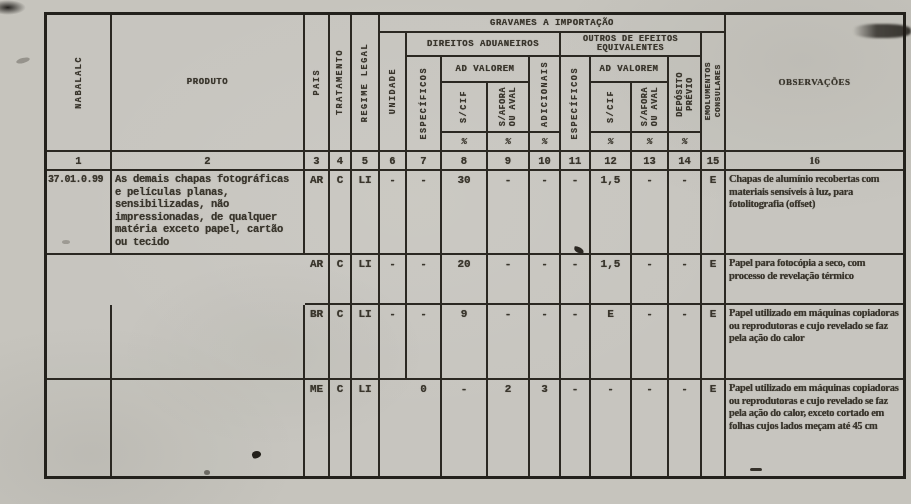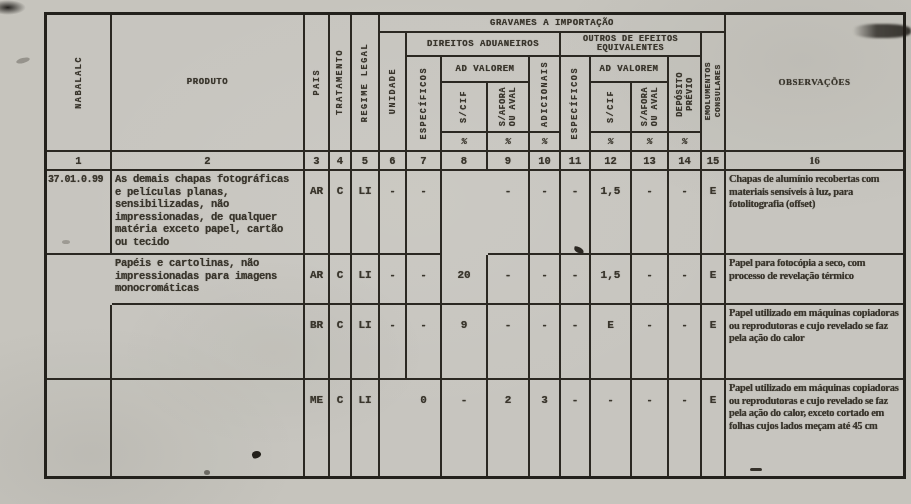--- a/index.html
+++ b/index.html
@@ -33,21 +33,21 @@
   }
   .nr { border-right: none; font-family: Liberation Serif, serif; }
   .nb { border-bottom: none; }
   .hdr { font-weight: bold; font-size: 9px; letter-spacing: 0.5px; white-space: pre-line; text-align: center; line-height: 11px; }
   .vt {
     writing-mode: vertical-rl; transform: rotate(180deg);
     white-space: pre-line; text-align: center;
     font-weight: bold; font-size: 8.5px; letter-spacing: 1.5px; line-height: 10px;
   }
   .num { font-weight: bold; font-size: 10.5px; }
-  .val { font-weight: bold; font-size: 11px; align-items: flex-start; padding-top: 14px; }
+  .val { font-weight: bold; font-size: 11px; align-items: flex-start; padding-top: 3px; }
   .txt {
     font-size: 10.5px; line-height: 12.5px;
     align-items: flex-start; justify-content: flex-start;
     padding: 2px 2px 0 3px; text-align: left; font-weight: bold;
     letter-spacing: -0.3px;
   }
   .code { font-size: 10px; font-weight: bold; align-items: flex-start; justify-content: flex-start; padding: 3px 0 0 1px; letter-spacing: -0.5px; white-space: nowrap; }
   .pct { font-weight: bold; font-size: 9.5px; font-style: italic; }
   .smudge { position: absolute; pointer-events: none; }
 </style>
@@ -212,20 +212,23 @@
       </div>
     <div class="c val" style="grid-area:7/5/8/6">
         <span>LI</span>
       </div>
     <div class="c val" style="grid-area:7/6/8/7">
         <span>-</span>
       </div>
     <div class="c val" style="grid-area:7/7/8/8">
         <span>-</span>
       </div>
+    <div class="c val" style="grid-area:7/8/8/9">
+        <span>30</span>
+      </div>
     <div class="c val" style="grid-area:7/9/8/10">
         <span>-</span>
       </div>
     <div class="c val" style="grid-area:7/10/8/11">
         <span>-</span>
       </div>
     <div class="c val" style="grid-area:7/11/8/12">
         <span>-</span>
       </div>
     <div class="c val" style="grid-area:7/12/8/13">
@@ -237,23 +240,20 @@
     <div class="c val" style="grid-area:7/14/8/15">
         <span>-</span>
       </div>
     <div class="c val" style="grid-area:7/15/8/16">
         <span>E</span>
       </div>
     <div class="c txt nr" style="grid-area:7/16/8/17">
         <span>Chapas de alumínio recobertas com materiais sensíveis à luz, para fotolitografia (offset)</span>
       </div>
 
-    <div class="c txt" style="grid-area:8/2/9/3">
-        <span>Papéis e cartolinas, não impressionadas para imagens monocromáticas</span>
-      </div>
     <div class="c val" style="grid-area:8/3/9/4">
         <span>AR</span>
       </div>
     <div class="c val" style="grid-area:8/4/9/5">
         <span>C</span>
       </div>
     <div class="c val" style="grid-area:8/5/9/6">
         <span>LI</span>
       </div>
     <div class="c val" style="grid-area:8/6/9/7">

